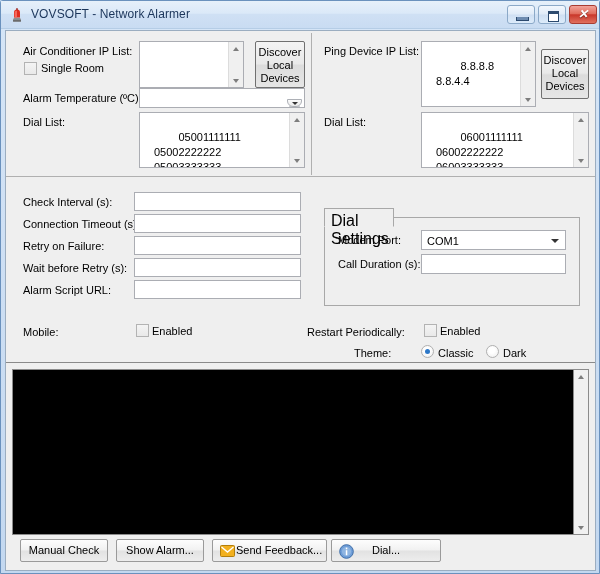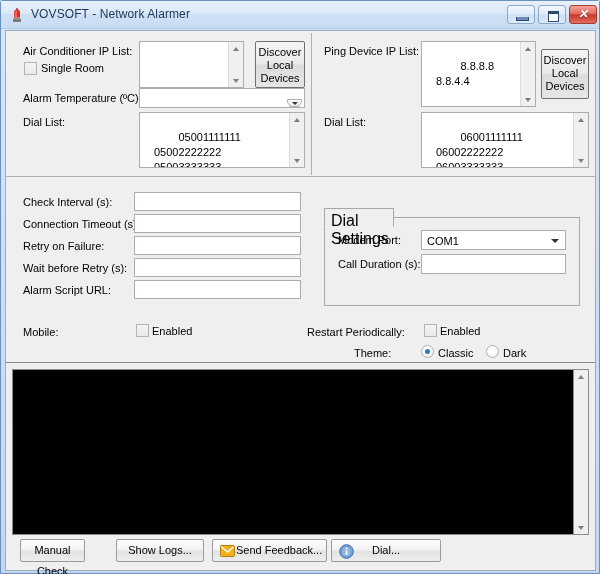--- a/index.html
+++ b/index.html
@@ -479,26 +479,26 @@
         <div class="arrow up">
             <b></b>
           </div>
         <div class="arrow dn">
             <b></b>
           </div>
       </div>
     </div>
 
     <div id="bottom-bar">
-      <div class="bbtn" style="left:14px; width:65px;">
+      <div class="bbtn" style="left:14px; width:88px;">
         <span>Manual Check</span>
       </div>
 
       <div class="bbtn" style="left:110px; width:88px;">
-        <span>Show Logs...</span>
+        <span>Show Alarm...</span>
       </div>
 
       <div class="bbtn" style="left:206px; width:115px; text-align:left; padding-left:23px;">
         <svg class="ico" width="15" height="14" viewBox="0 0 15 14">
           <rect x="0.5" y="1.5" width="14" height="11" rx="1" fill="#f2b01e" stroke="#b37f0d"></rect>
           <path d="M1.5 3 L7.5 8 L13.5 3" fill="none" stroke="#fff" stroke-width="1.4"></path>
         </svg>
         <span>Send Feedback...</span>
       </div>
 

